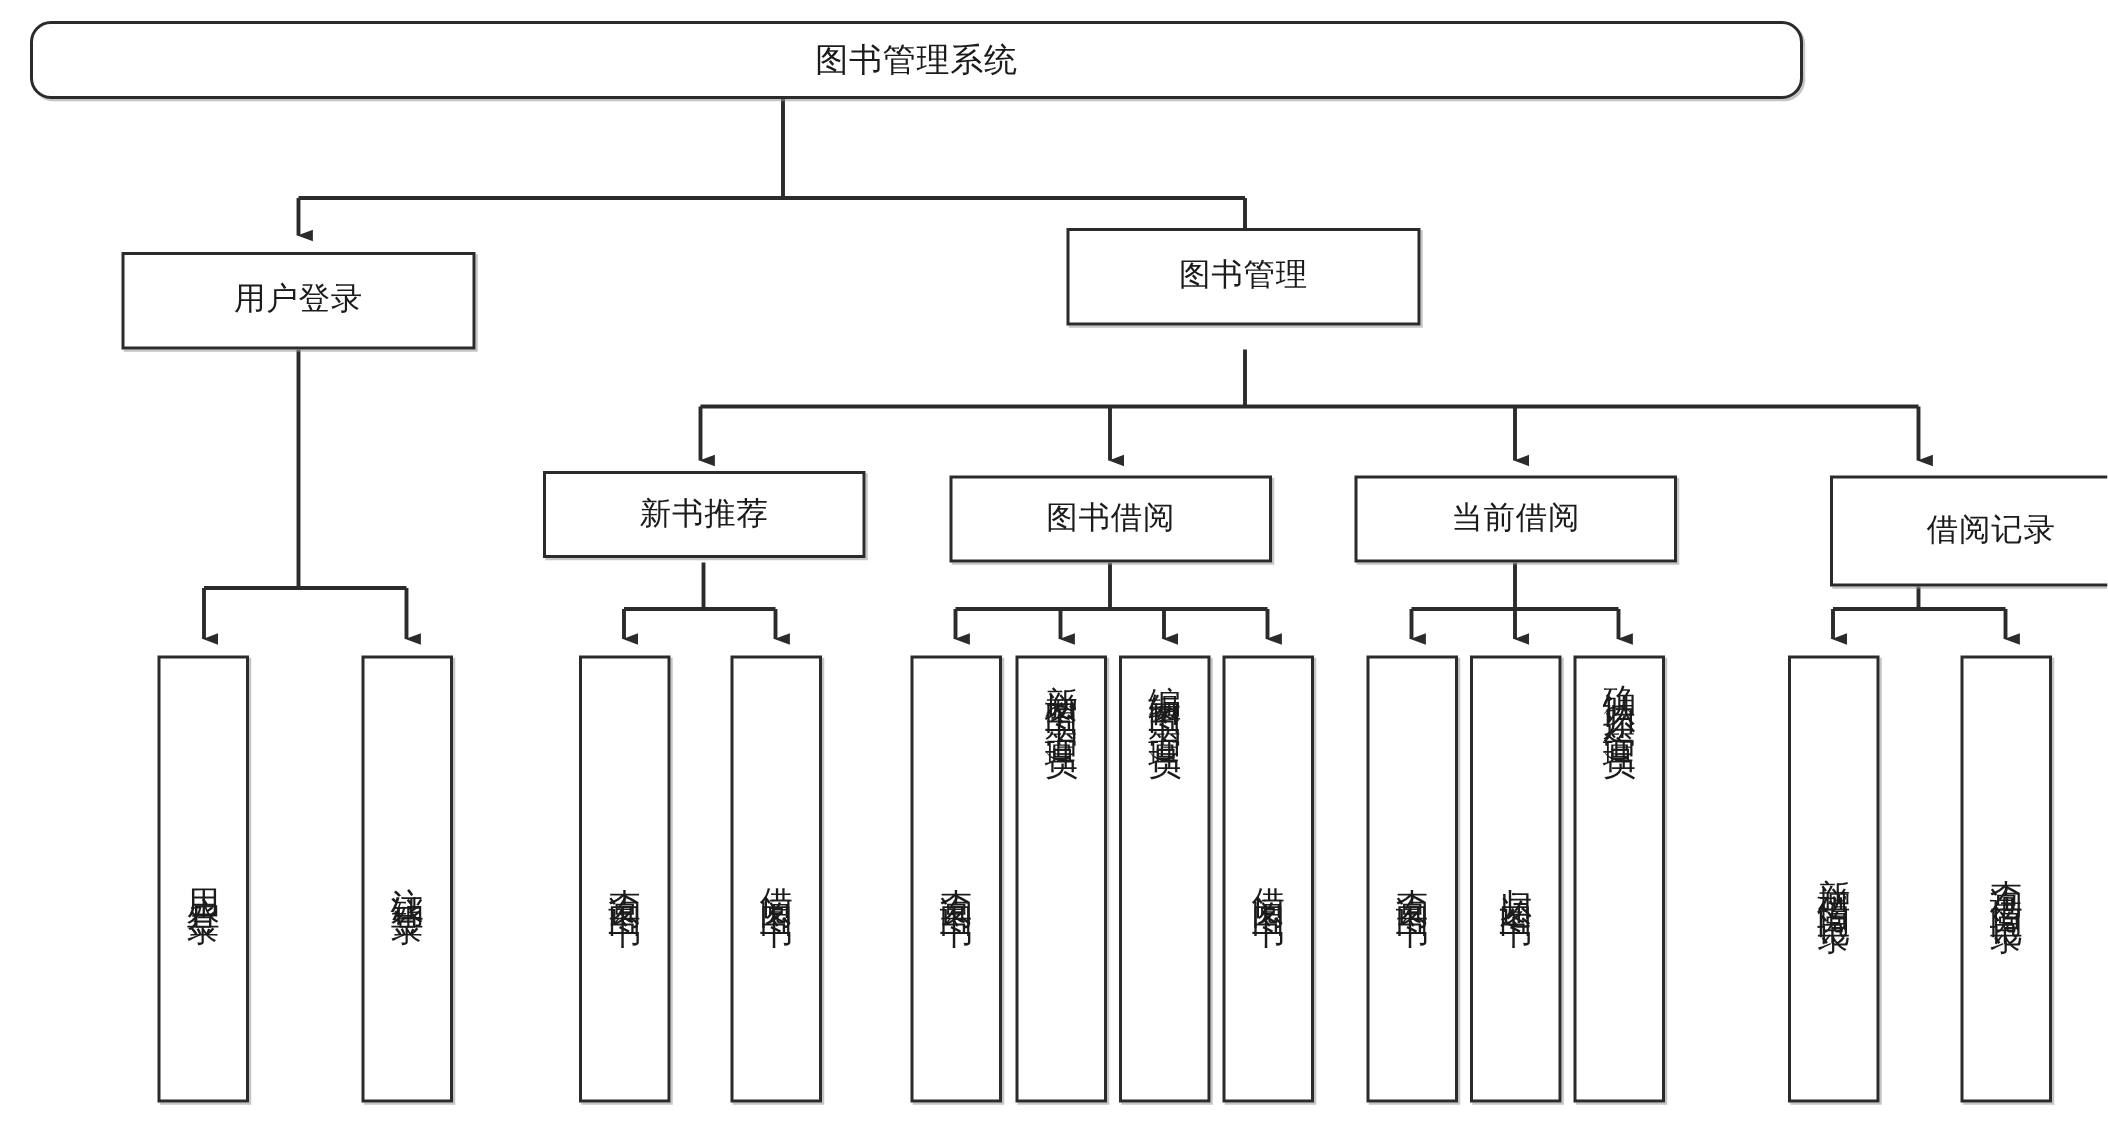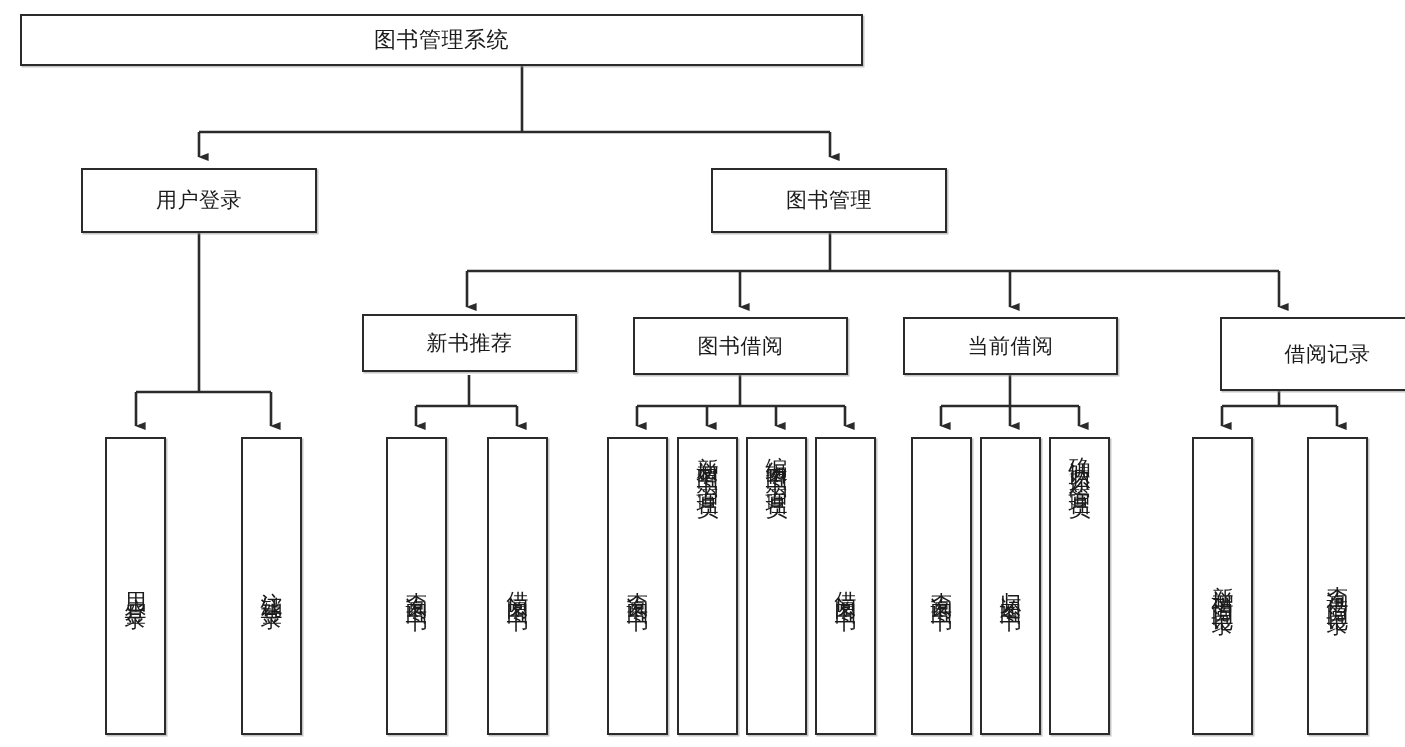--- a/index.html
+++ b/index.html
@@ -123,28 +123,28 @@
       <path d="M 1010 406 L 1010 426" marker-end="url(#arrow)"></path>
       <path d="M 1079 406 L 1079 426" marker-end="url(#arrow)"></path>
 
       <path d="M 1279 375 L 1279 406"></path>
       <path d="M 1222 406 L 1337 406"></path>
       <path d="M 1222 406 L 1222 426" marker-end="url(#arrow)"></path>
       <path d="M 1337 406 L 1337 426" marker-end="url(#arrow)"></path>
     </g>
   </svg>
 
-  <div class="node horiz root" style="left:20px; top:14px; width:843px; height:52px;">
+  <div class="node horiz root" style="left:20px; top:14px; width:1182px; height:52px;border-radius:14px;">
     <span class="lbl">图书管理系统</span>
   </div>
 
   <div class="node horiz" style="left:81px; top:168px; width:236px; height:65px;">
     <span class="lbl">用户登录</span>
   </div>
-  <div class="node horiz" style="left:711px; top:168px; width:236px; height:65px;">
+  <div class="node horiz" style="left:711px; top:152px; width:236px; height:65px;">
     <span class="lbl">图书管理</span>
   </div>
 
   <div class="node horiz" style="left:362px; top:314px; width:215px; height:58px;">
     <span class="lbl">新书推荐</span>
   </div>
   <div class="node horiz" style="left:903px; top:317px; width:215px; height:58px;">
     <span class="lbl">当前借阅</span>
   </div>
   <div class="node horiz" style="left:633px; top:317px; width:215px; height:58px;">

